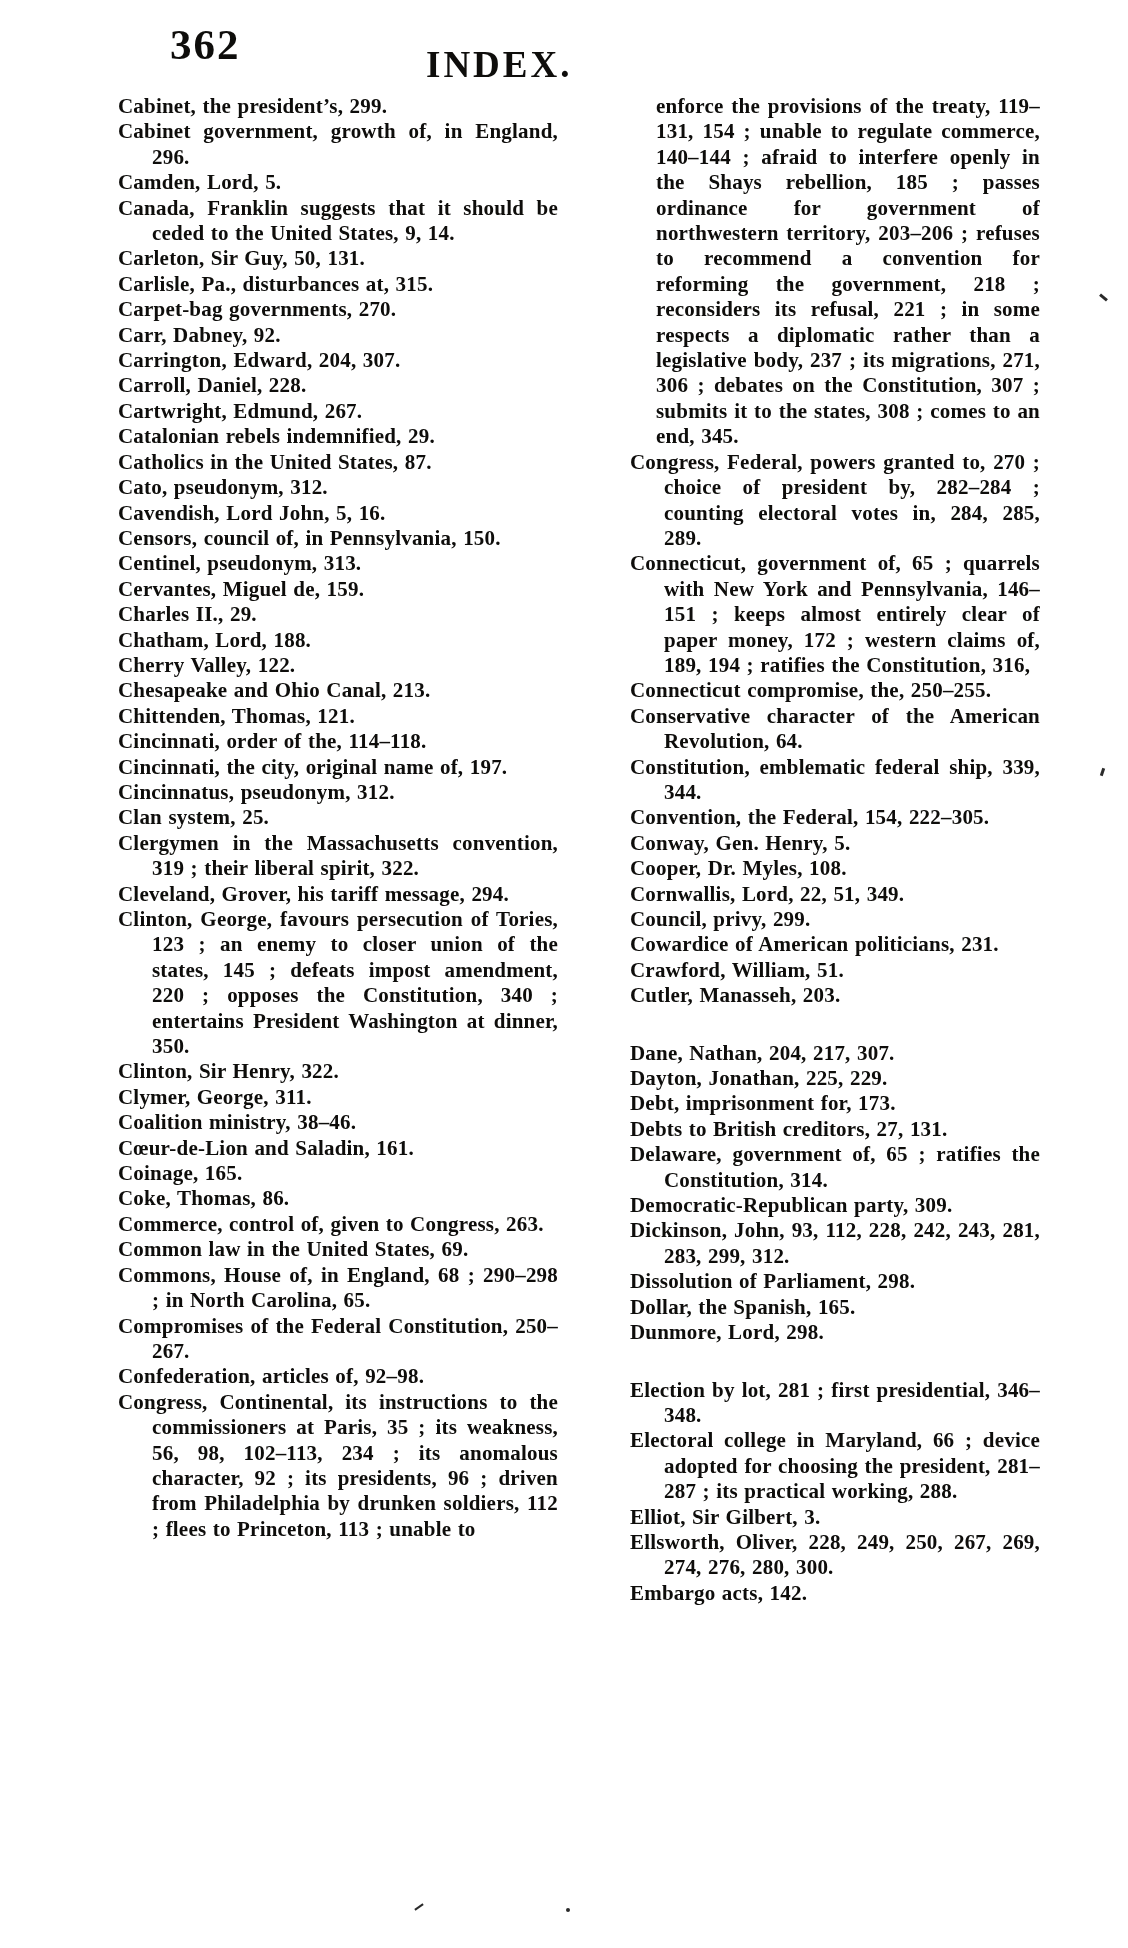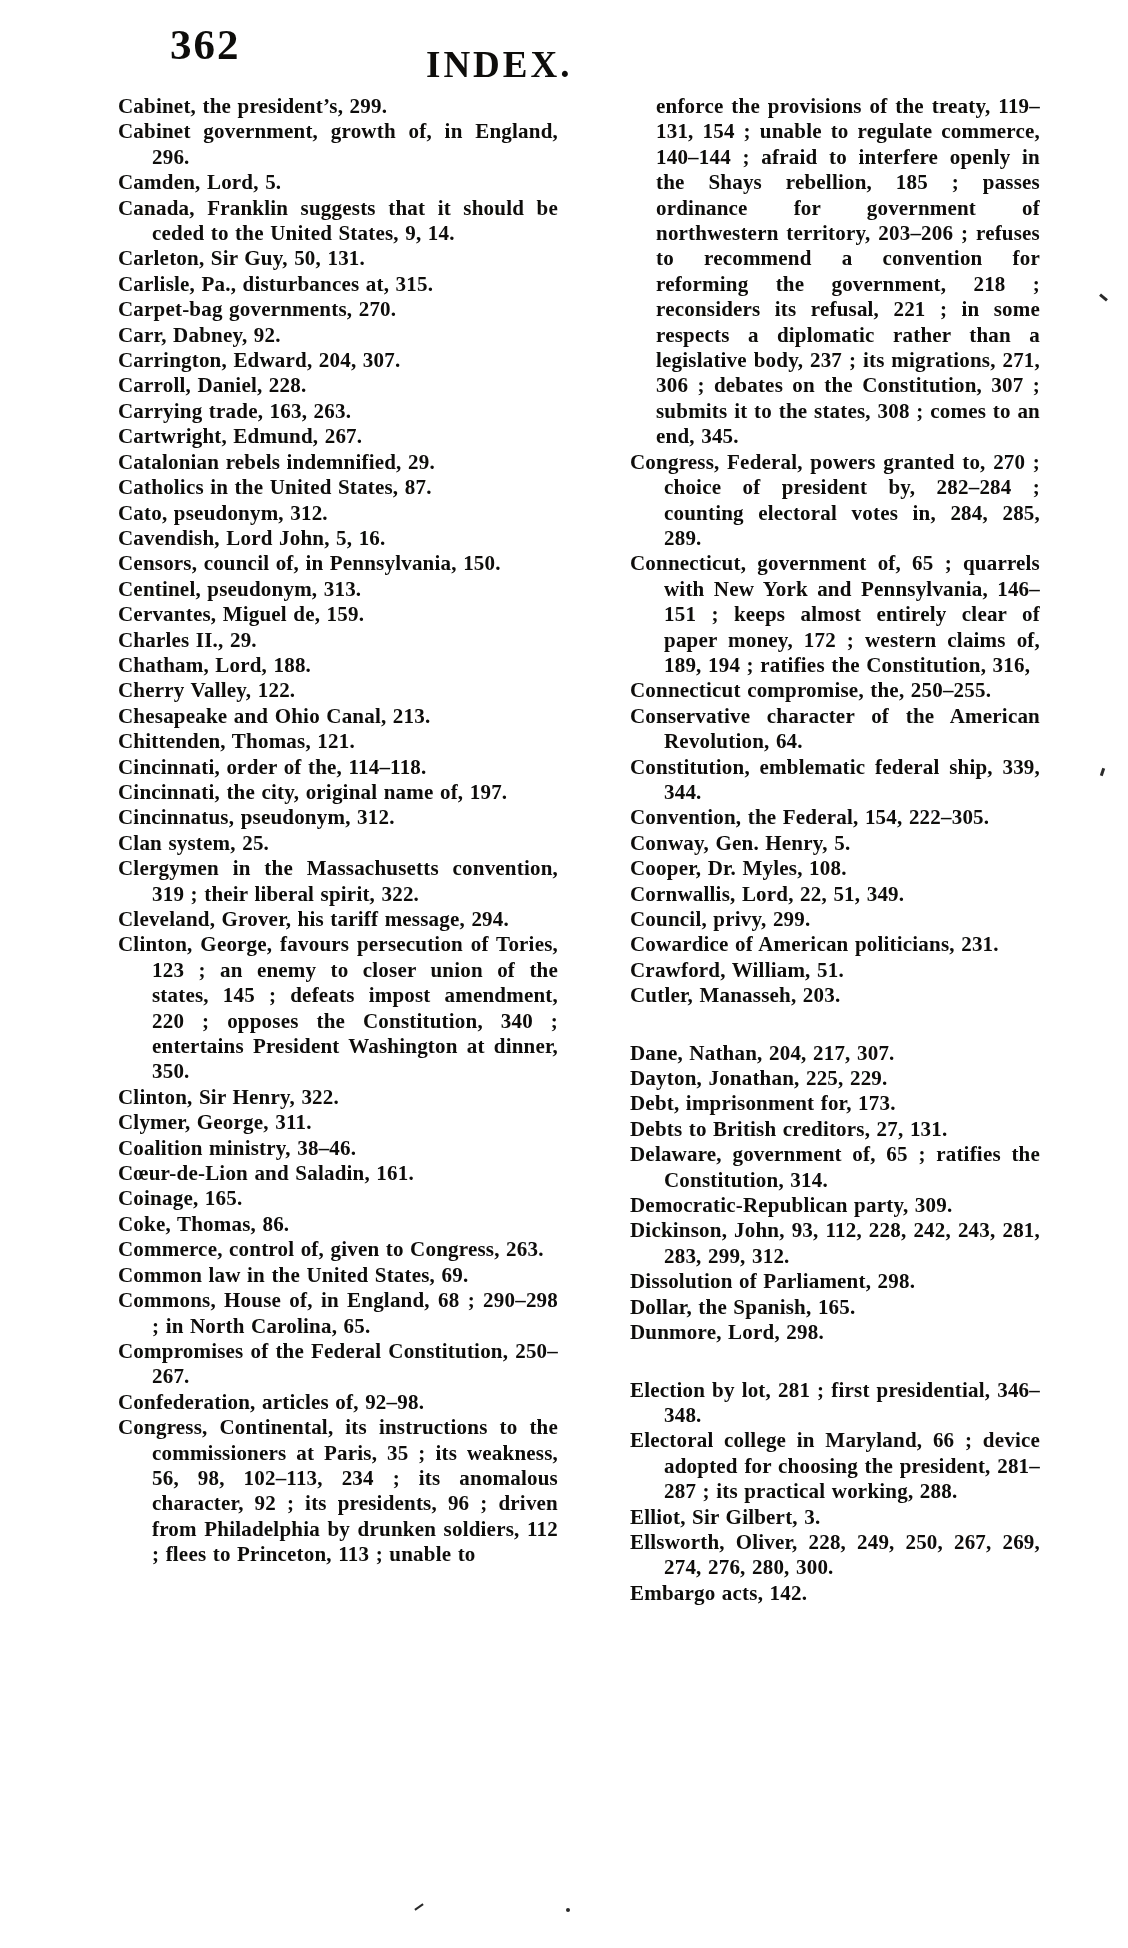--- a/index.html
+++ b/index.html
@@ -76,21 +76,20 @@
         <p class="entry">Carlisle, Pa., disturbances at, 315.</p>
 
         <p class="entry">Carpet-bag governments, 270.</p>
 
         <p class="entry">Carr, Dabney, 92.</p>
 
         <p class="entry">Carrington, Edward, 204, 307.</p>
 
         <p class="entry">Carroll, Daniel, 228.</p>
 
-        <p class="entry">Carrying trade, 163, 263.</p>
 
         <p class="entry">Cartwright, Edmund, 267.</p>
 
         <p class="entry">Catalonian rebels indemnified, 29.</p>
 
         <p class="entry">Catholics in the United States, 87.</p>
 
         <p class="entry">Cato, pseudonym, 312.</p>
 
         <p class="entry">Cavendish, Lord John, 5, 16.</p>

